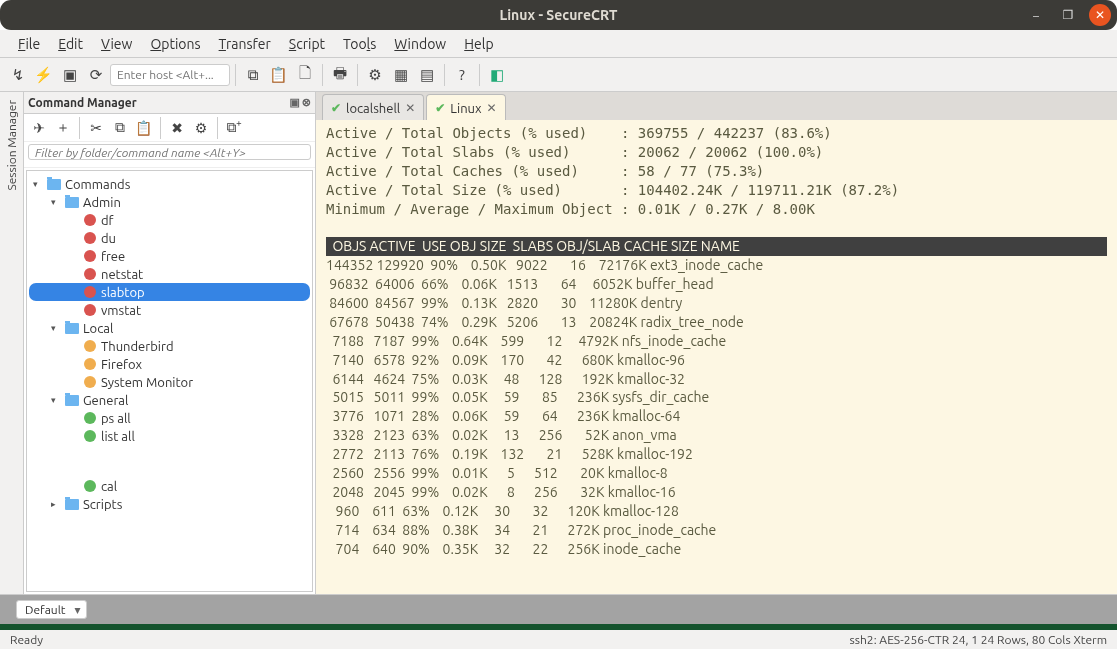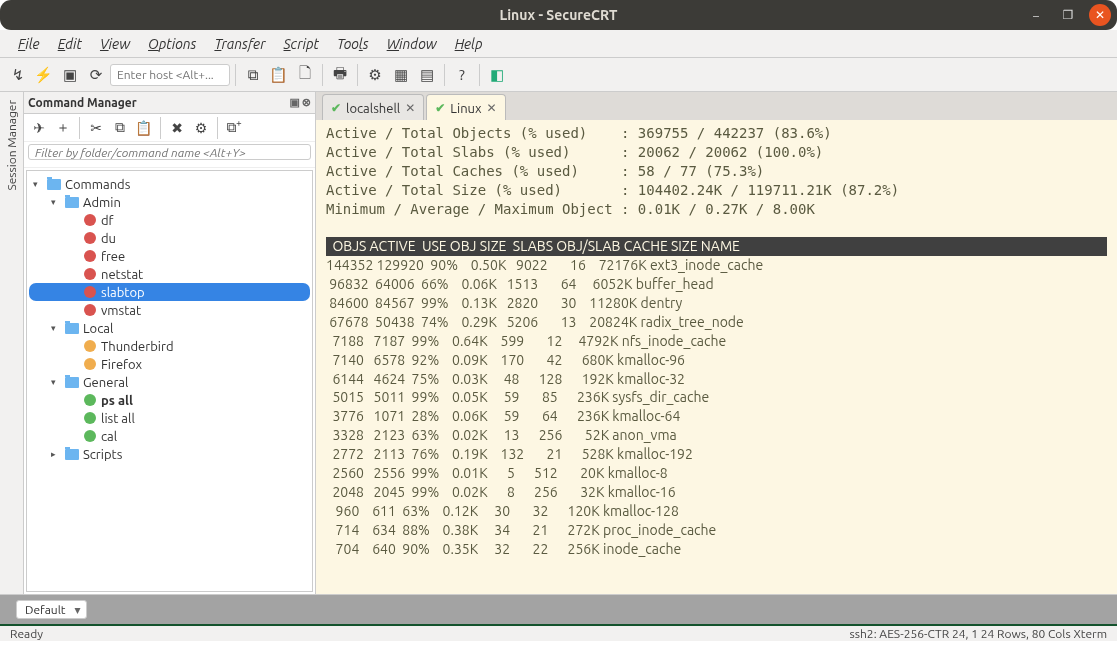--- a/index.html
+++ b/index.html
@@ -6,21 +6,21 @@
   body { width: 1117px; height: 649px; background: #fff; overflow: hidden; font-size: 13px; color: #333; }
 
   
   .titlebar { background: #3c3b37; height: 30px; display: flex; align-items: center; justify-content: center; position: relative; border-radius: 11px; }
   .titlebar-title { color: #dfdbd2; font-size: 14px; font-weight: bold; }
   .titlebar-controls { position: absolute; right: 6px; top: 4px; display: flex; gap: 10px; align-items: center; }
   .titlebar-btn { width: 22px; height: 22px; border-radius: 50%; display: flex; align-items: center; justify-content: center; color: #ddd; cursor: pointer; font-size: 12px; }
   .titlebar-btn.close { background: #e95420; color: #fff; }
 
   
-  .menubar { height: 28px; background: #f2f1f0; display: flex; align-items: center; padding: 0 10px; gap: 2px; border-bottom: 1px solid #ccc; font-style: italic; }
+  .menubar { height: 28px; background: #f2f1f0; display: flex; align-items: center; padding: 0 10px; gap: 2px; border-bottom: 1px solid #ccc; }
   .menu-item { padding: 2px 8px; cursor: pointer; font-size: 14px; }
   .menu-item span.ul { text-decoration: underline; }
 
   
   .toolbar { height: 34px; background: #f2f1f0; display: flex; align-items: center; padding: 0 6px; gap: 2px; border-bottom: 1px solid #ccc; }
   .tool-btn { width: 24px; height: 24px; display: flex; align-items: center; justify-content: center; cursor: pointer; color: #444; font-size: 15px; border-radius: 3px; }
   .tool-sep { width: 1px; height: 22px; background: #ccc; margin: 0 3px; }
   .host-input { width: 120px; height: 22px; border: 1px solid #ccc; border-radius: 3px; padding: 0 6px; font-size: 12px; color: #888; background: #fff; }
 
   
@@ -60,21 +60,21 @@
   .tab .tab-close { color: #666; font-size: 12px; cursor: pointer; }
   .terminal { flex: 1; background: #fdf7e3; padding: 4px 10px; font-family: "DejaVu Sans Mono", "Consolas", monospace; font-size: 14px; color: #5a5a40; overflow: hidden; line-height: 1.35; white-space: pre; }
   .term-table-header { background: #404040; color: #fdf7e3; display: block; }
 
   
   .bottom-bar { height: 30px; background: #a3a3a3; border-top: 1px solid #ccc; display: flex; align-items: center; padding: 0 16px; }
   .bottom-select { border: 1px solid #ccc; border-radius: 3px; padding: 2px 20px 2px 8px; font-size: 12px; background: #fff; position: relative; }
   .bottom-select::after { content: '▾'; position: absolute; right: 5px; top: 2px; color: #666; }
 
   
-  .statusbar { height: 17px; background: #f2f1f0; border-top: 2px solid #14532d; display: flex; align-items: center; justify-content: space-between; padding: 0 10px; font-size: 12px; color: #444; }
+  .statusbar { height: 25px; background: #f2f1f0; border-top: 6px solid #14532d; display: flex; align-items: center; justify-content: space-between; padding: 0 10px; font-size: 12px; color: #444; }
 </style>
 </head>
 <body>
 
 <div class="titlebar">
   <div class="titlebar-title">Linux - SecureCRT</div>
   <div class="titlebar-controls">
     <div class="titlebar-btn">–</div>
     <div class="titlebar-btn">❐</div>
     <div class="titlebar-btn close">✕</div>
@@ -216,42 +216,49 @@
           </span>
           <span>Thunderbird</span>
         </div>
         <div class="tree-item" style="padding-left: 40px;">
           <span class="tree-toggle"></span>
           <span class="tree-icon">
             <span class="bullet orange"></span>
           </span>
           <span>Firefox</span>
         </div>
+        <div class="tree-item" style="padding-left: 40px;">
+          <span class="tree-toggle"></span>
+          <span class="tree-icon">
+            <span class="bullet orange"></span>
+          </span>
+          <span>System Monitor</span>
+        </div>
         <div class="tree-item" style="padding-left: 22px;">
           <span class="tree-toggle">▾</span>
           <span class="tree-icon">
             <span class="folder-icon"></span>
           </span>
           <span>General</span>
         </div>
-        <div class="tree-item" style="padding-left: 40px; font-weight: bold;">
+        <div class="tree-item" style="padding-left: 40px;">
           <span class="tree-toggle"></span>
           <span class="tree-icon">
             <span class="bullet green"></span>
           </span>
           <span>ps all</span>
         </div>
         <div class="tree-item" style="padding-left: 40px;">
           <span class="tree-toggle"></span>
           <span class="tree-icon">
             <span class="bullet green"></span>
           </span>
           <span>list all</span>
         </div>
-        <div class="tree-item" style="padding-left: 40px;">
+        <div class="tree-item" style="padding-left: 40px; margin-top: 32px;">
           <span class="tree-toggle"></span>
           <span class="tree-icon">
             <span class="bullet green"></span>
           </span>
           <span>cal</span>
         </div>
         <div class="tree-item" style="padding-left: 22px;">
           <span class="tree-toggle">▸</span>
           <span class="tree-icon">
             <span class="folder-icon"></span>

